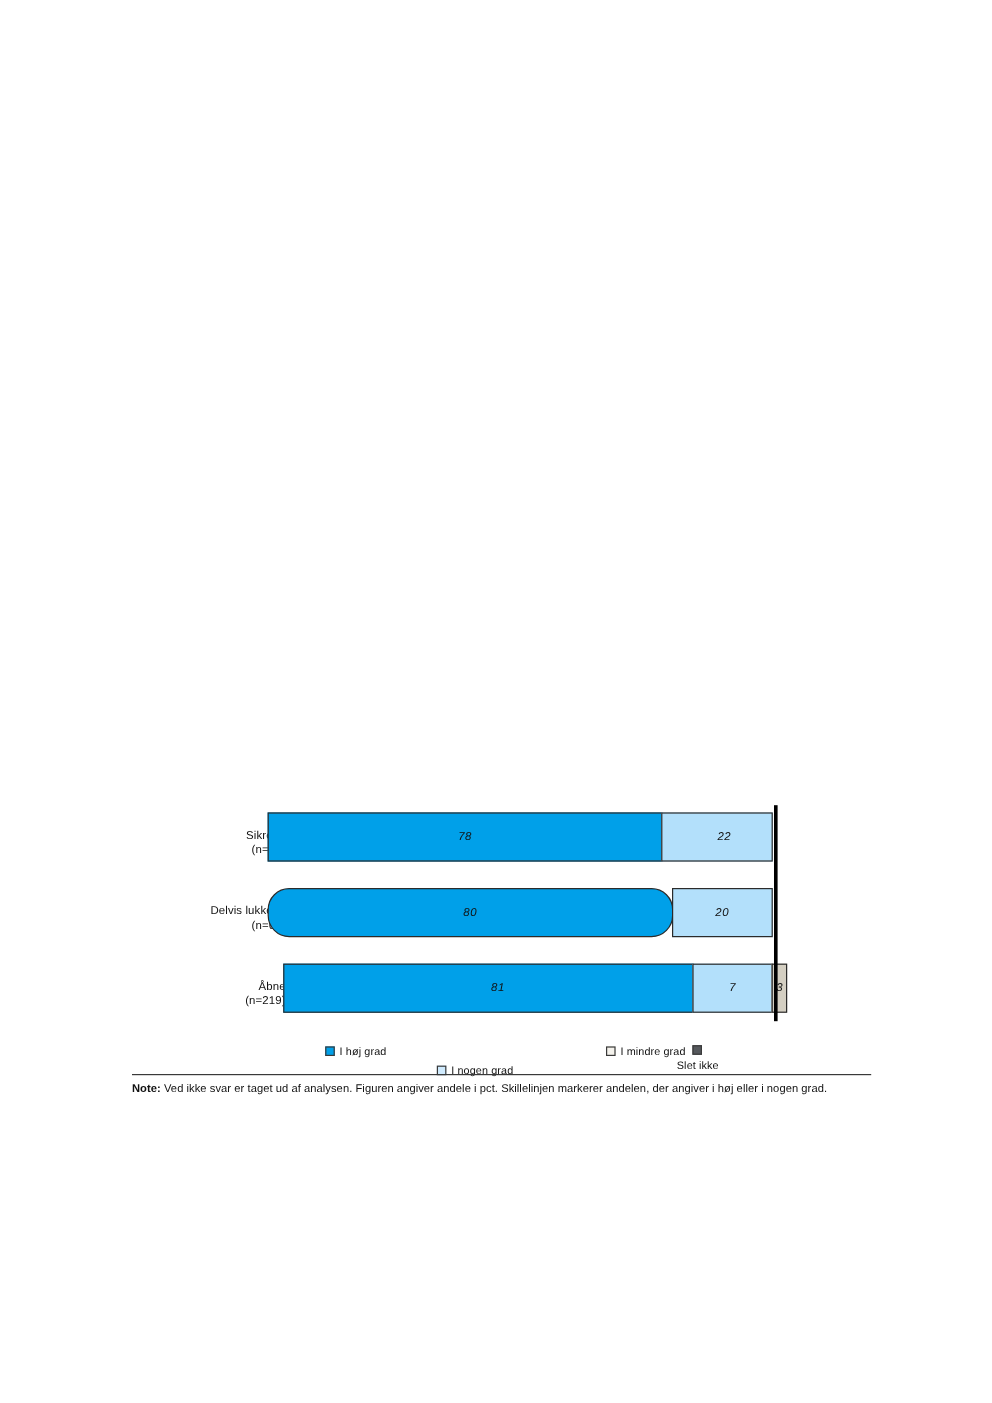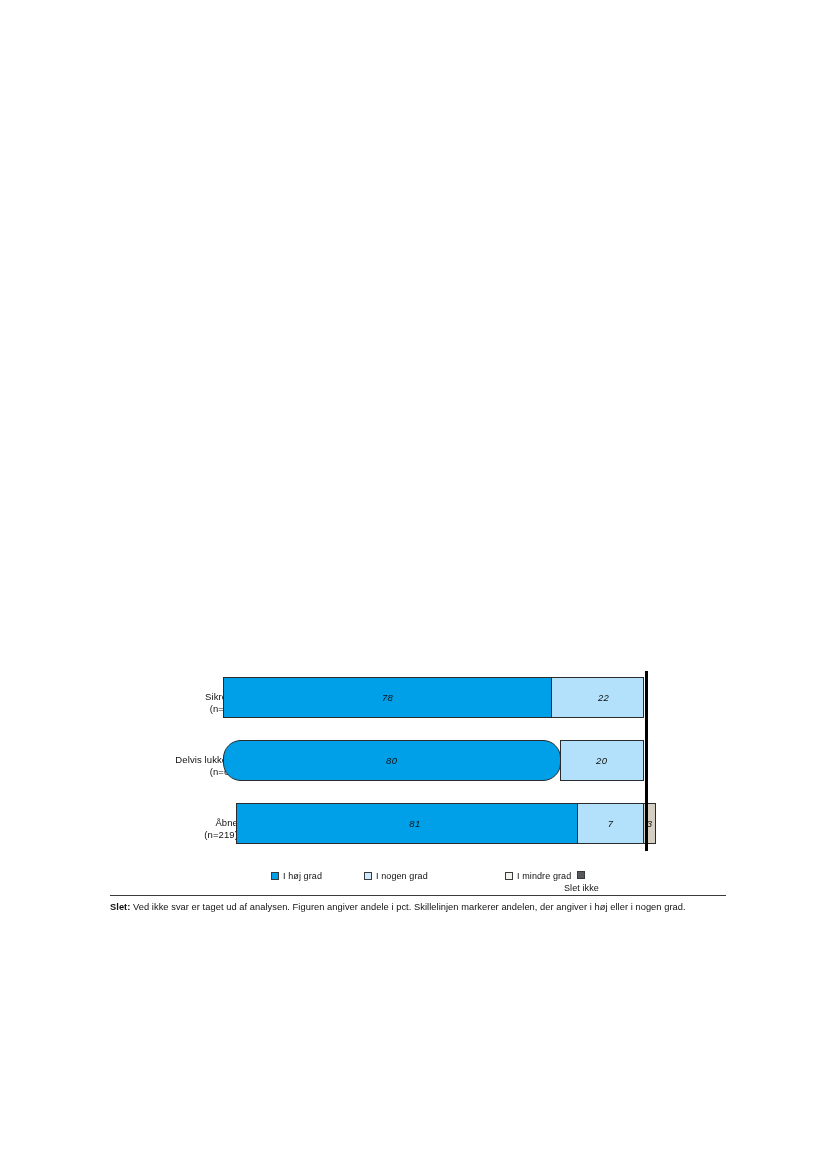--- a/index.html
+++ b/index.html
@@ -112,21 +112,21 @@
     top: 0;
     display: flex;
     align-items: center;
     gap: 4px;
     font-size: 9px;
     letter-spacing: .1px;
     color: #111111;
     white-space: nowrap;
   }
   .legend-item.li0 { left: 271px; }
-  .legend-item.li1 { left: 364px; }
+  .legend-item.li1 { left: 364px; margin-top: 16px; }
   .legend-item.li2 { left: 461px; padding-left: 44px; }
   .legend-item.li3 { left: 564px; flex-direction: column; }
 
   .swatch {
     width: 8px;
     height: 8px;
     box-sizing: border-box;
     border: 1px solid #3a3a3a;
     flex: 0 0 auto;
   }
@@ -228,16 +228,16 @@
       <span>I mindre grad</span>
     </div>
     <div class="legend-item li3">
       <span class="swatch k-slet"></span>
       <span>Slet ikke</span>
     </div>
   </div>
 
   <div class="note-rule"></div>
   <div class="note">
-    <b>Slet:</b><span> Ved ikke svar er taget ud af analysen. Figuren angiver andele i pct. Skillelinjen markerer andelen, der angiver i høj eller i nogen grad.</span>
+    <b>Note:</b><span> Ved ikke svar er taget ud af analysen. Figuren angiver andele i pct. Skillelinjen markerer andelen, der angiver i høj eller i nogen grad.</span>
   </div>
 
 </div>
 
 </body></html>

